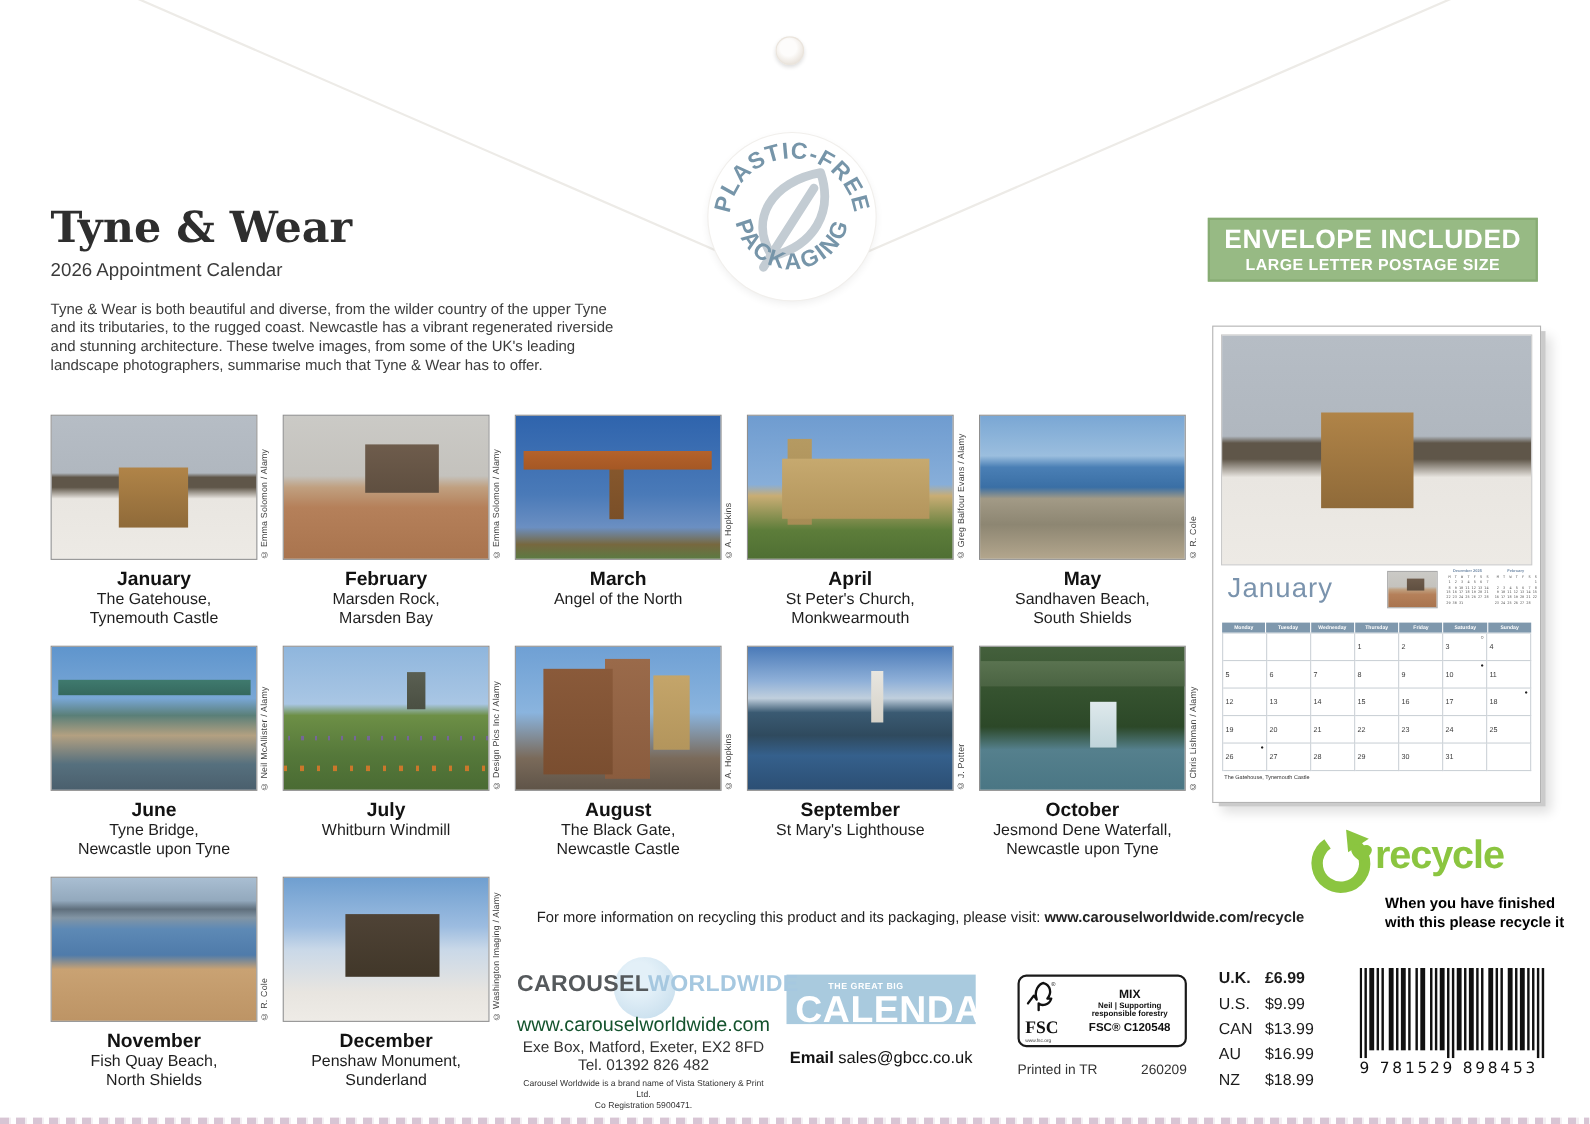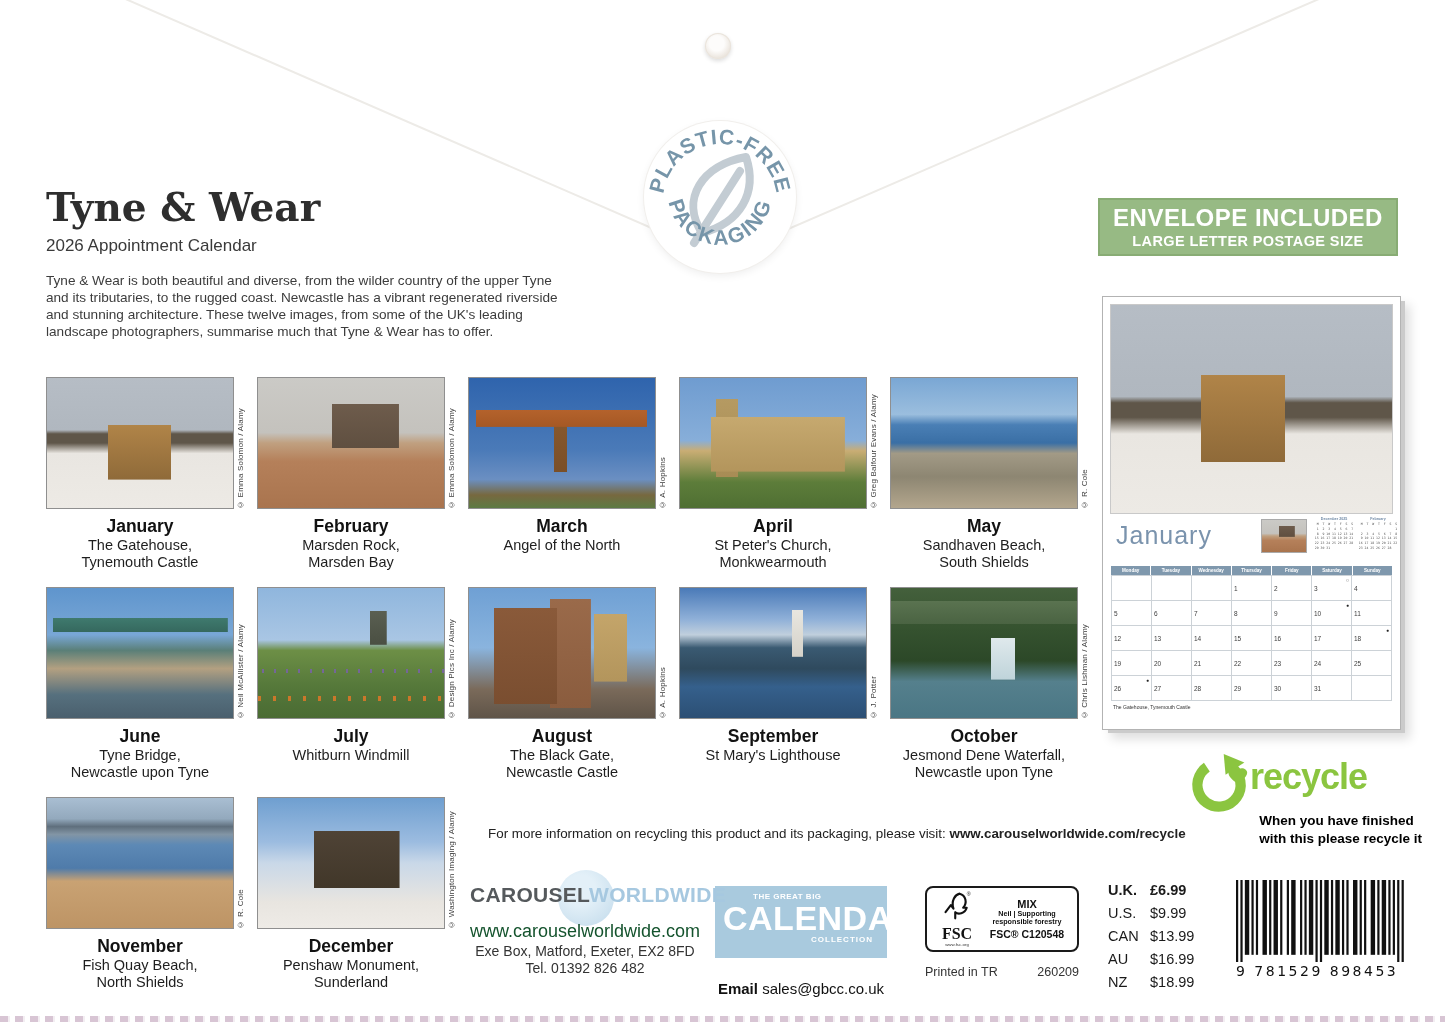--- a/index.html
+++ b/index.html
@@ -74,31 +74,31 @@
   #globe{position:absolute;left:88px;top:-2px;width:56px;height:56px;border-radius:50%;
          background:radial-gradient(circle at 40% 35%, #e3f0f8 30%, #cfe3f0 70%, #bcd7ea 100%);z-index:0}
   .brand{position:relative;z-index:1;font-size:21px;font-weight:bold;letter-spacing:.3px;margin-top:11px}
   .brand .b1{color:#55595c}.brand .b2{color:#a6c8e0}
   #pub .site{position:relative;z-index:1;font-size:18px;font-weight:normal;color:#14532d;margin-top:14px}
   #pub .addr,#pub .tel{position:relative;z-index:1;font-size:14px;color:#333;margin-top:1px}
   #pub .legal{position:relative;z-index:1;font-size:7.8px;color:#333;line-height:1.3;margin-top:4px}
 
   
   #gbcc{left:706px;top:886px;width:190px;text-align:center}
-  #gbcc .badge{margin:0 9px;height:72px;background:#a9cade;color:#fff;box-sizing:border-box;padding:6px 8px 0;text-align:center}
+  #gbcc .badge{margin:0 9px;height:45px;background:#a9cade;color:#fff;box-sizing:border-box;padding:6px 8px 0;text-align:center}
   #gbcc .g1{font-size:8px;font-weight:bold;letter-spacing:.5px;text-align:left;margin-left:30px}
   #gbcc .g2{font-size:34px;font-weight:bold;letter-spacing:.5px;line-height:1}
   #gbcc .g3{font-size:8px;font-weight:bold;letter-spacing:1px;text-align:right;margin-right:6px}
   #gbcc .email{margin-top:22px;font-size:15px;color:#111}
   #gbcc .email b{font-weight:bold}
 
   
   #fsc{left:925px;top:886px;width:154px}
   #fsc .label{border:2px solid #1a1a1a;border-radius:8px;height:66px;box-sizing:border-box;display:flex;align-items:center;padding:2px 5px;background:#fff}
-  #fsc .lcol{width:50px;text-align:center}
+  #fsc .lcol{width:50px;}
   #fsc .lcol .acr{font-family:"Liberation Serif",serif;font-size:16px;font-weight:bold;color:#111;line-height:1;margin-top:1px}
   #fsc .lcol .site{font-size:4.4px;color:#333}
   #fsc .rcol{flex:1;text-align:center}
   #fsc .mix{font-size:11px;font-weight:bold;color:#111}
   #fsc .d{font-size:7.2px;font-weight:bold;color:#111;line-height:1.12}
   #fsc .code{font-size:10.5px;font-weight:bold;color:#111;margin-top:2px}
   #fsc .printed{margin-top:13px;display:flex;justify-content:space-between;font-size:12.5px;color:#333}
 
   
   #prices{left:1108px;top:882px;width:112px}
@@ -408,20 +408,24 @@
 </div>
 
 <div id="recinfo" class="abs"><span>For more information on recycling this product and its packaging, please visit: </span><b>www.carouselworldwide.com/recycle</b></div>
 
 <div id="pub" class="abs">
   <div id="globe"></div>
   <div class="brand"><span class="b1">CAROUSEL</span><span class="b2">WORLDWIDE</span></div>
   <div class="site">www.carouselworldwide.com</div>
   <div class="addr">Exe Box, Matford, Exeter, EX2 8FD</div>
   <div class="tel">Tel. 01392 826 482</div>
+  <div class="legal">
+    <div>Carousel Worldwide is a brand name of Vista Stationery &amp; Print Ltd.</div>
+    <div>Co Registration 5900471.</div>
+  </div>
 </div>
 
 <div id="gbcc" class="abs">
   <div class="badge">
     <div class="g1">THE GREAT BIG</div>
     <div class="g2">CALENDAR</div>
     <div class="g3">COLLECTION</div>
   </div>
   <div class="email"><b>Email</b> <span>sales@gbcc.co.uk</span></div>
 </div>

